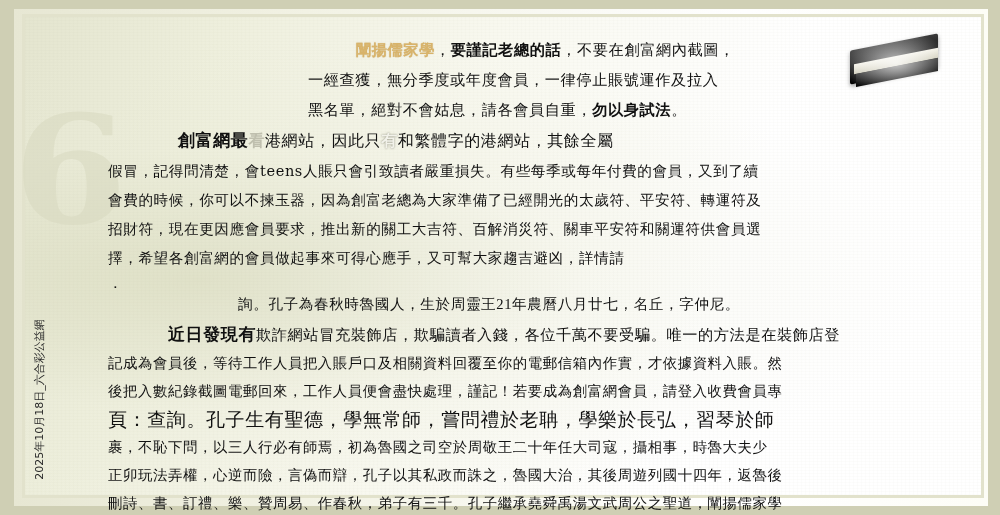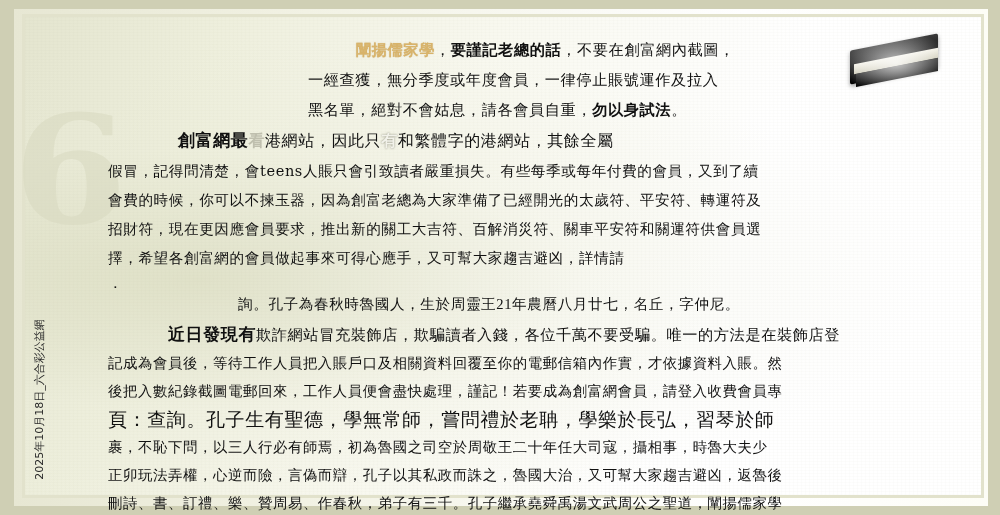--- a/index.html
+++ b/index.html
@@ -220,18 +220,18 @@
         <div class="tline" style="left: 0px; top: 159px; font-size: 14.6px;"><span>會費的時候，你可以不揀玉器，因為創富老總為大家準備了已經開光的太歲符、平安符、轉運符及</span></div>
         <div class="tline" style="left: 0px; top: 188px; font-size: 14.6px;"><span>招財符，現在更因應會員要求，推出新的關工大吉符、百解消災符、關車平安符和關運符供會員選</span></div>
         <div class="tline" style="left: 0px; top: 217px; font-size: 14.6px;"><span>擇，希望各創富網的會員做起事來可得心應手，又可幫大家趨吉避凶，詳情請</span></div>
         <div class="tline" style="left: 0px; top: 242px; font-size: 14.6px;"><span>．</span></div>
         <div class="tline" style="left: 130px; top: 264px; font-size: 14.6px; font-family: Liberation Serif, serif;"><span>詢。孔子為春秋時魯國人，生於周靈王21年農曆八月廿七，名丘，字仲尼。</span></div>
         <div class="tline" style="left: 60px; top: 294px; font-size: 15.2px;"><span class="big">近日發現有</span><span>欺詐網站冒充裝飾店，欺騙讀者入錢，各位千萬不要受騙。唯一的方法是在裝飾店登</span></div>
         <div class="tline" style="left: 0px; top: 323px; font-size: 14.4px;"><span>記成為會員後，等待工作人員把入賬戶口及相關資料回覆至你的電郵信箱內作實，才依據資料入賬。然</span></div>
         <div class="tline" style="left: 0px; top: 351px; font-size: 14.4px;"><span>後把入數紀錄截圖電郵回來，工作人員便會盡快處理，謹記！若要成為創富網會員，請登入收費會員專</span></div>
         <div class="tline" style="left: 0px; top: 379px; font-size: 19px;"><span>頁：</span><span>查詢。孔子生有聖德，學無常師，嘗問禮於老聃，學樂於長弘，習琴於師</span></div>
         <div class="tline" style="left: 0px; top: 407px; font-size: 14.4px;"><span>裹，不恥下問，以三人行必有師焉，初為魯國之司空於周敬王二十年任大司寇，攝相事，時魯大夫少</span></div>
-        <div class="tline" style="left: 0px; top: 435px; font-size: 14.4px;"><span>正卯玩法弄權，心逆而險，言偽而辯，孔子以其私政而誅之，魯國大治，又可幫大家趨吉避凶，返魯後</span></div>
+        <div class="tline" style="left: 0px; top: 435px; font-size: 14.4px;"><span>正卯玩法弄權，心逆而險，言偽而辯，孔子以其私政而誅之，魯國大治，其後周遊列國十四年，返魯後</span></div>
         <div class="tline" style="left: 0px; top: 463px; font-size: 14.4px;"><span>刪詩、書、訂禮、樂、贊周易、作春秋，弟子有三千。孔子繼承堯舜禹湯文武周公之聖道，闡揚儒家學</span></div>
       </div>
   </div>
 
 </div>
 
 </body></html>

